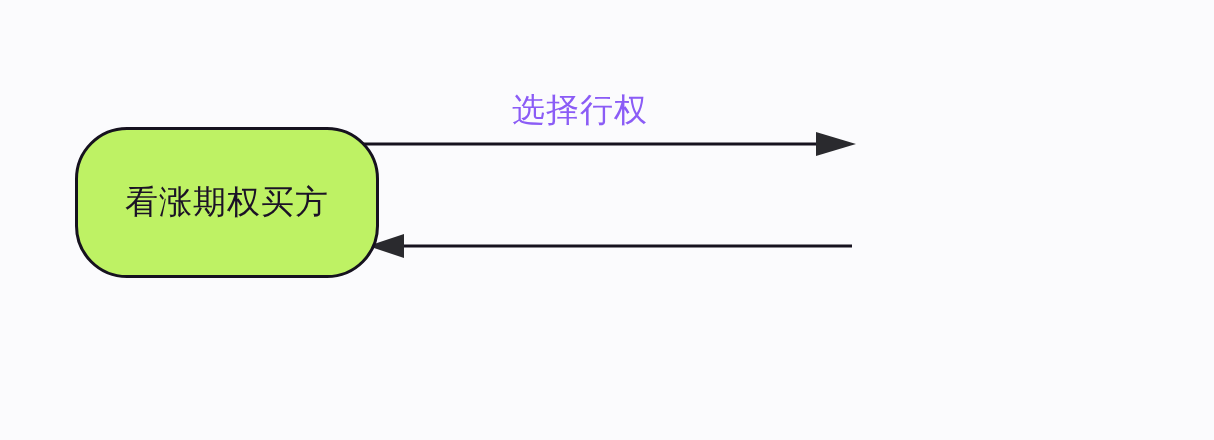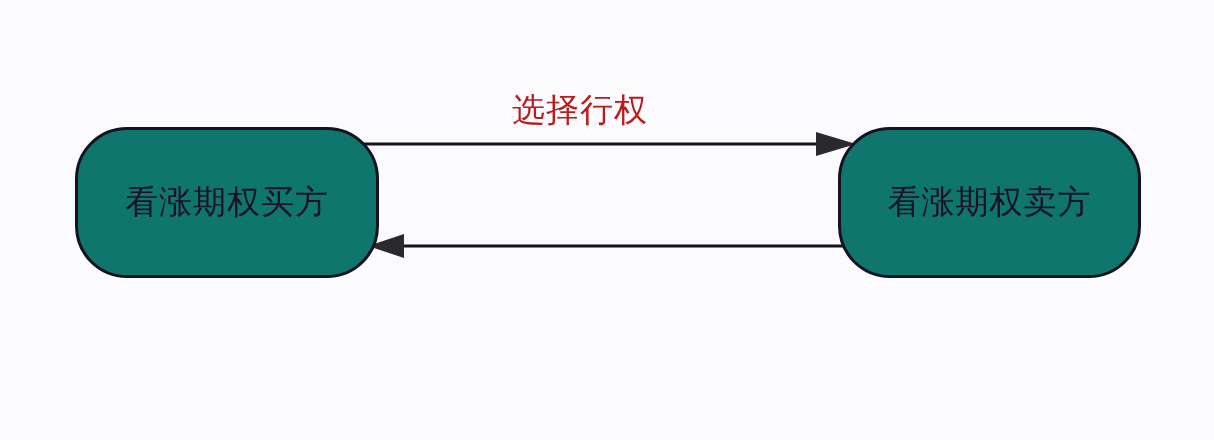--- a/index.html
+++ b/index.html
@@ -14,39 +14,39 @@
       background: #fbfbfd;
       overflow: hidden;
       font-family: "DejaVu Sans", "Liberation Sans", sans-serif;
       color: #1b1226;
     }
     .node {
       position: absolute;
       box-sizing: border-box;
       border: 3px solid #16121f;
       border-radius: 52px;
-      background: #0f766e;
+      background: #bef264;
       display: flex;
       align-items: center;
       justify-content: center;
       font-size: 33px;
       letter-spacing: 1px;
       color: #1b1226;
     }
     .node-left { left: 75px; top: 127px; width: 304px; height: 151px; }
     .node-right { left: 838px; top: 127px; width: 303px; height: 151px; }
     .arrows {
       position: absolute;
       left: 0; top: 0;
       width: 1214px; height: 440px;
     }
     .label {
       position: absolute;
       white-space: nowrap;
-      color: #b91c1c;
+      color: #8b5cf6;
       font-size: 33px;
       letter-spacing: 1px;
       text-align: center;
     }
     .label-top { left: 470px; top: 88px; width: 220px; }
     .label-bottom-1 { left: 360px; top: 276px; width: 494px; }
     .label-bottom-2 { left: 360px; top: 322px; width: 494px; }
   </style>
 </head>
 <body>
@@ -63,20 +63,17 @@
     <g>
       <line x1="852" y1="246" x2="402" y2="246" stroke="#16121f" stroke-width="3"></line>
       <polygon points="404,234 368,246 404,258" fill="#2a2a2e"></polygon>
     </g>
   </svg>
 
   <div class="node node-left">
     <span>看涨期权买方</span>
   </div>
 
-  <div class="node node-right">
-    <span>看涨期权卖方</span>
-  </div>
 
   <div class="label label-top">选择行权</div>
 
 
 </div>
 
 </body></html>

